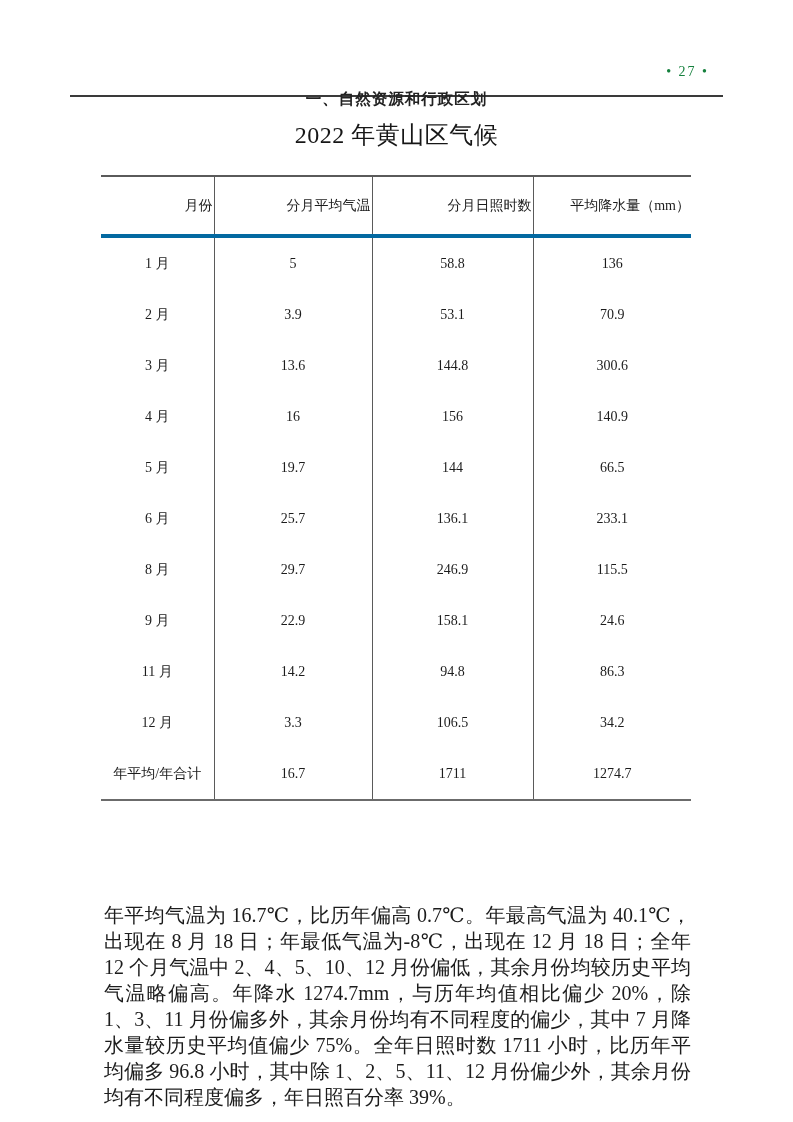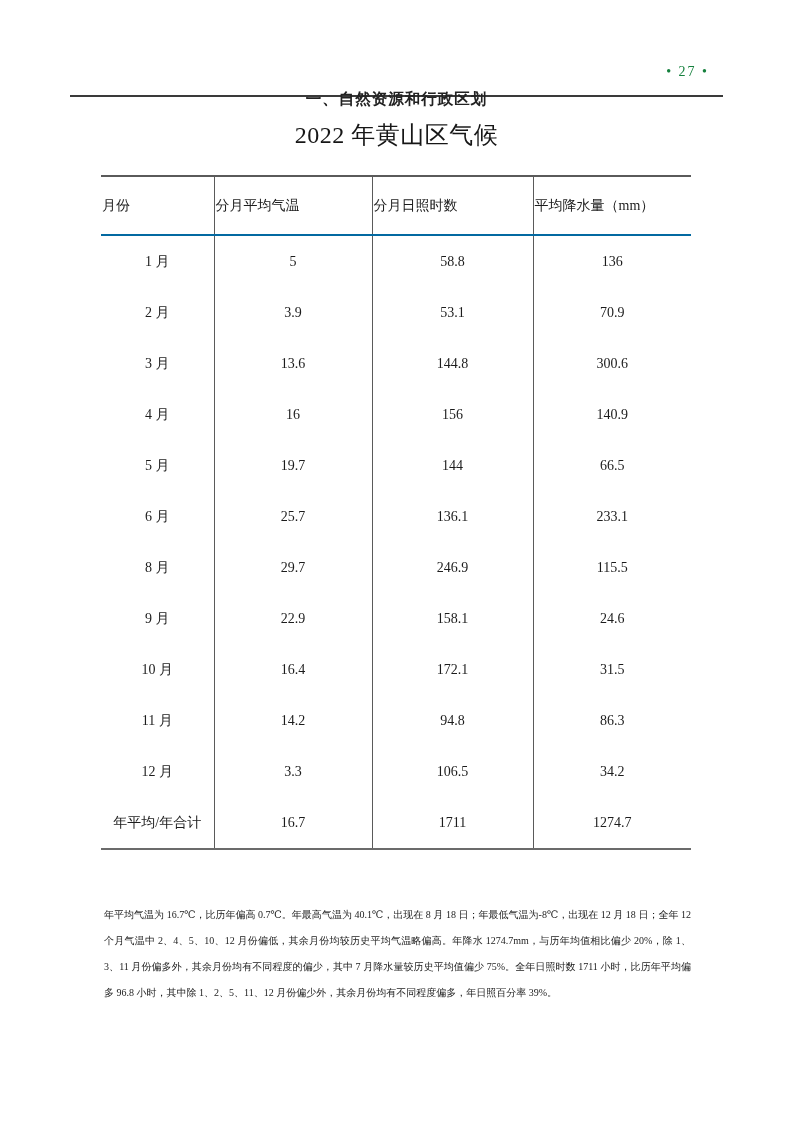--- a/index.html
+++ b/index.html
@@ -51,43 +51,43 @@
     position: absolute; left: 101px; top: 175px;
     width: 590px;
     border-collapse: collapse;
     table-layout: fixed;
     font-size: 14px;
     color: #1c1c1c;
   }
   .climate-table th {
     font-weight: normal;
     height: 55px;
-    text-align: left;
+    text-align: right;
     vertical-align: middle;
     border-top: 2px solid #5a5a5a;
-    border-bottom: 2px solid #0369a1;
+    border-bottom: 4px solid #0369a1;
   }
   .climate-table td {
     height: 49px;
     text-align: center;
     vertical-align: middle;
   }
   .climate-table th + th,
   .climate-table td + td {
     border-left: 1px solid #5a5a5a;
   }
   .climate-table tbody tr:last-child td {
     border-bottom: 2px solid #6b6b6b;
   }
 
   
   .note {
     position: absolute; left: 104px; top: 881px;
     width: 587px;
-    font-size: 10px;
+    font-size: 20px;
     line-height: 26px;
     text-align: justify;
     text-justify: inter-ideograph;
     color: #1c1c1c;
     margin-top: 21px;
   }
 </style>
 </head>
 <body>
 
@@ -156,26 +156,20 @@
         <td>246.9</td>
         <td>115.5</td>
       </tr>
       <tr>
         <td>9 月</td>
         <td>22.9</td>
         <td>158.1</td>
         <td>24.6</td>
       </tr>
       <tr>
-        <td>10 月</td>
-        <td>16.4</td>
-        <td>172.1</td>
-        <td>31.5</td>
-      </tr>
-      <tr>
         <td>11 月</td>
         <td>14.2</td>
         <td>94.8</td>
         <td>86.3</td>
       </tr>
       <tr>
         <td>12 月</td>
         <td>3.3</td>
         <td>106.5</td>
         <td>34.2</td>

